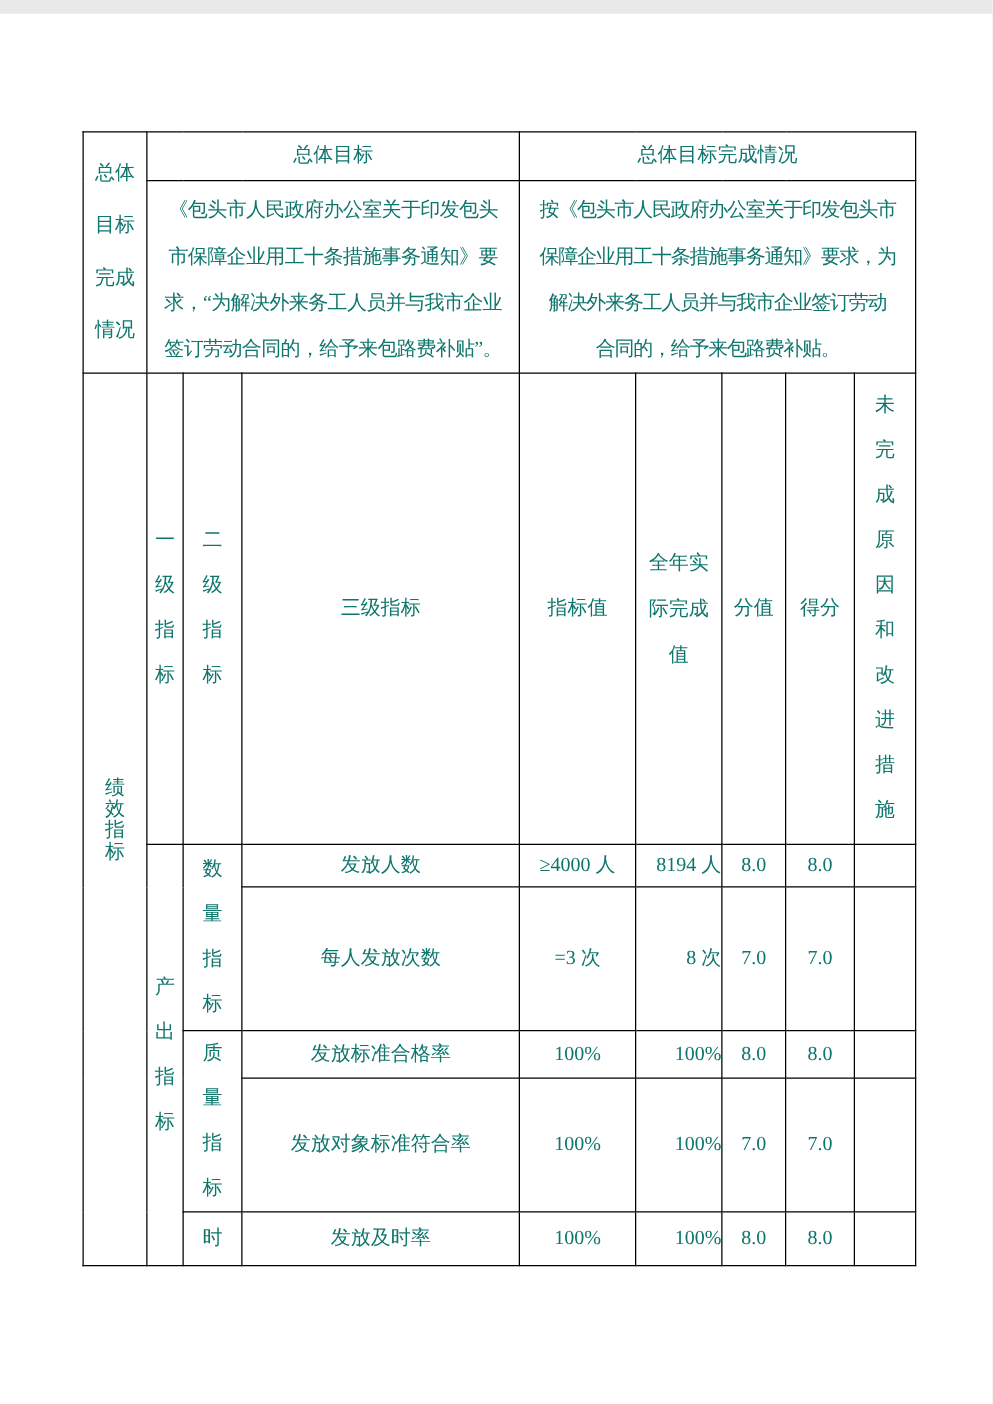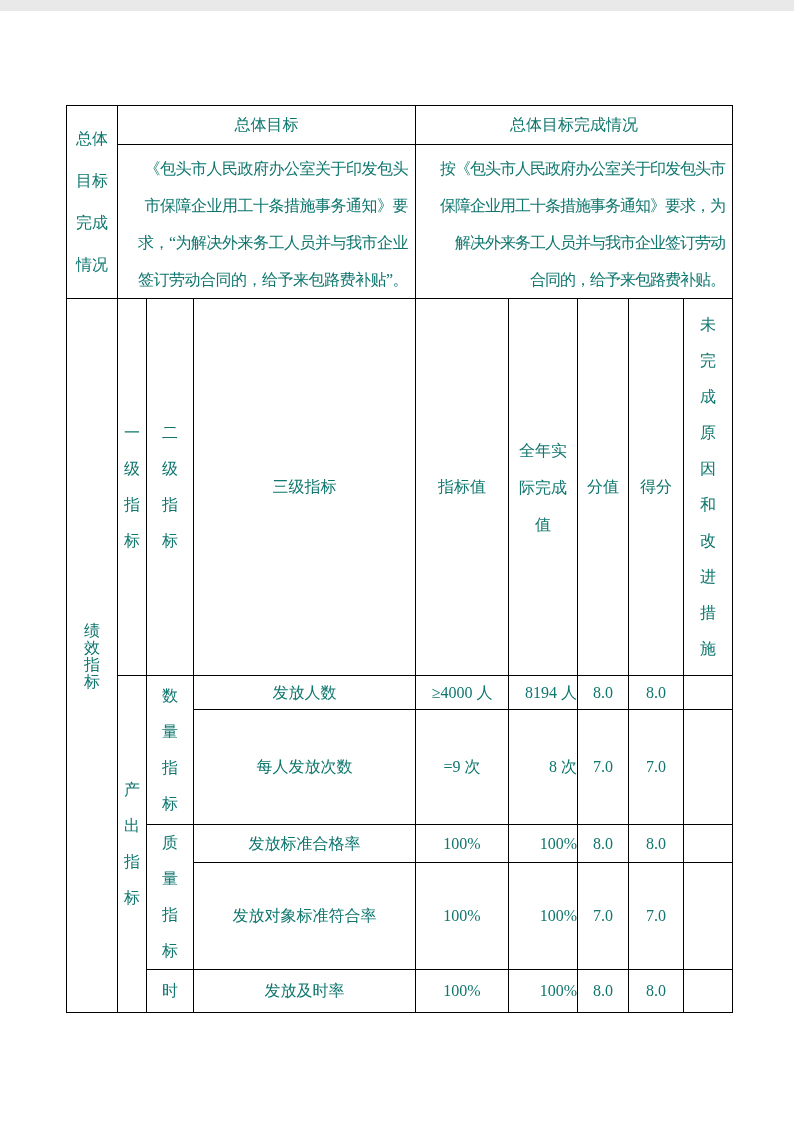--- a/index.html
+++ b/index.html
@@ -34,21 +34,21 @@
   .h-head2 { height: 377px; }
   .h-r1    { height: 34px; }
   .h-r2    { height: 115px; }
   .h-r3    { height: 38px; }
   .h-r4    { height: 106px; }
   .h-r5    { height: 43px; }
 
   
   .para {
     vertical-align: top;
-    text-align: right;
+    text-align: center;
     padding: 5px 7px 0 7px;
     line-height: 37px;
     white-space: pre-line;
   }
   .para-goal   { letter-spacing: -0.5px; }
   .para-actual { letter-spacing: -1px; }
 
   
   .stack1 { width: 17px; margin: 0 auto; word-break: break-all; line-height: 36px; }
   .stack1-tight { width: 17px; margin: 0 auto; word-break: break-all; line-height: 17px; }
@@ -135,21 +135,21 @@
       <td>发放人数</td>
       <td>≥4000 人</td>
       <td class="cell-left">8194 人</td>
       <td>8.0</td>
       <td>8.0</td>
       <td></td>
     </tr>
 
     <tr class="h-r2">
       <td>每人发放次数</td>
-      <td>=9 次</td>
+      <td>=3 次</td>
       <td class="cell-left">8 次</td>
       <td>7.0</td>
       <td>7.0</td>
       <td></td>
     </tr>
 
     <tr class="h-r3">
       <td rowspan="2">
         <div class="stack1">质量指标</div>
       </td>

